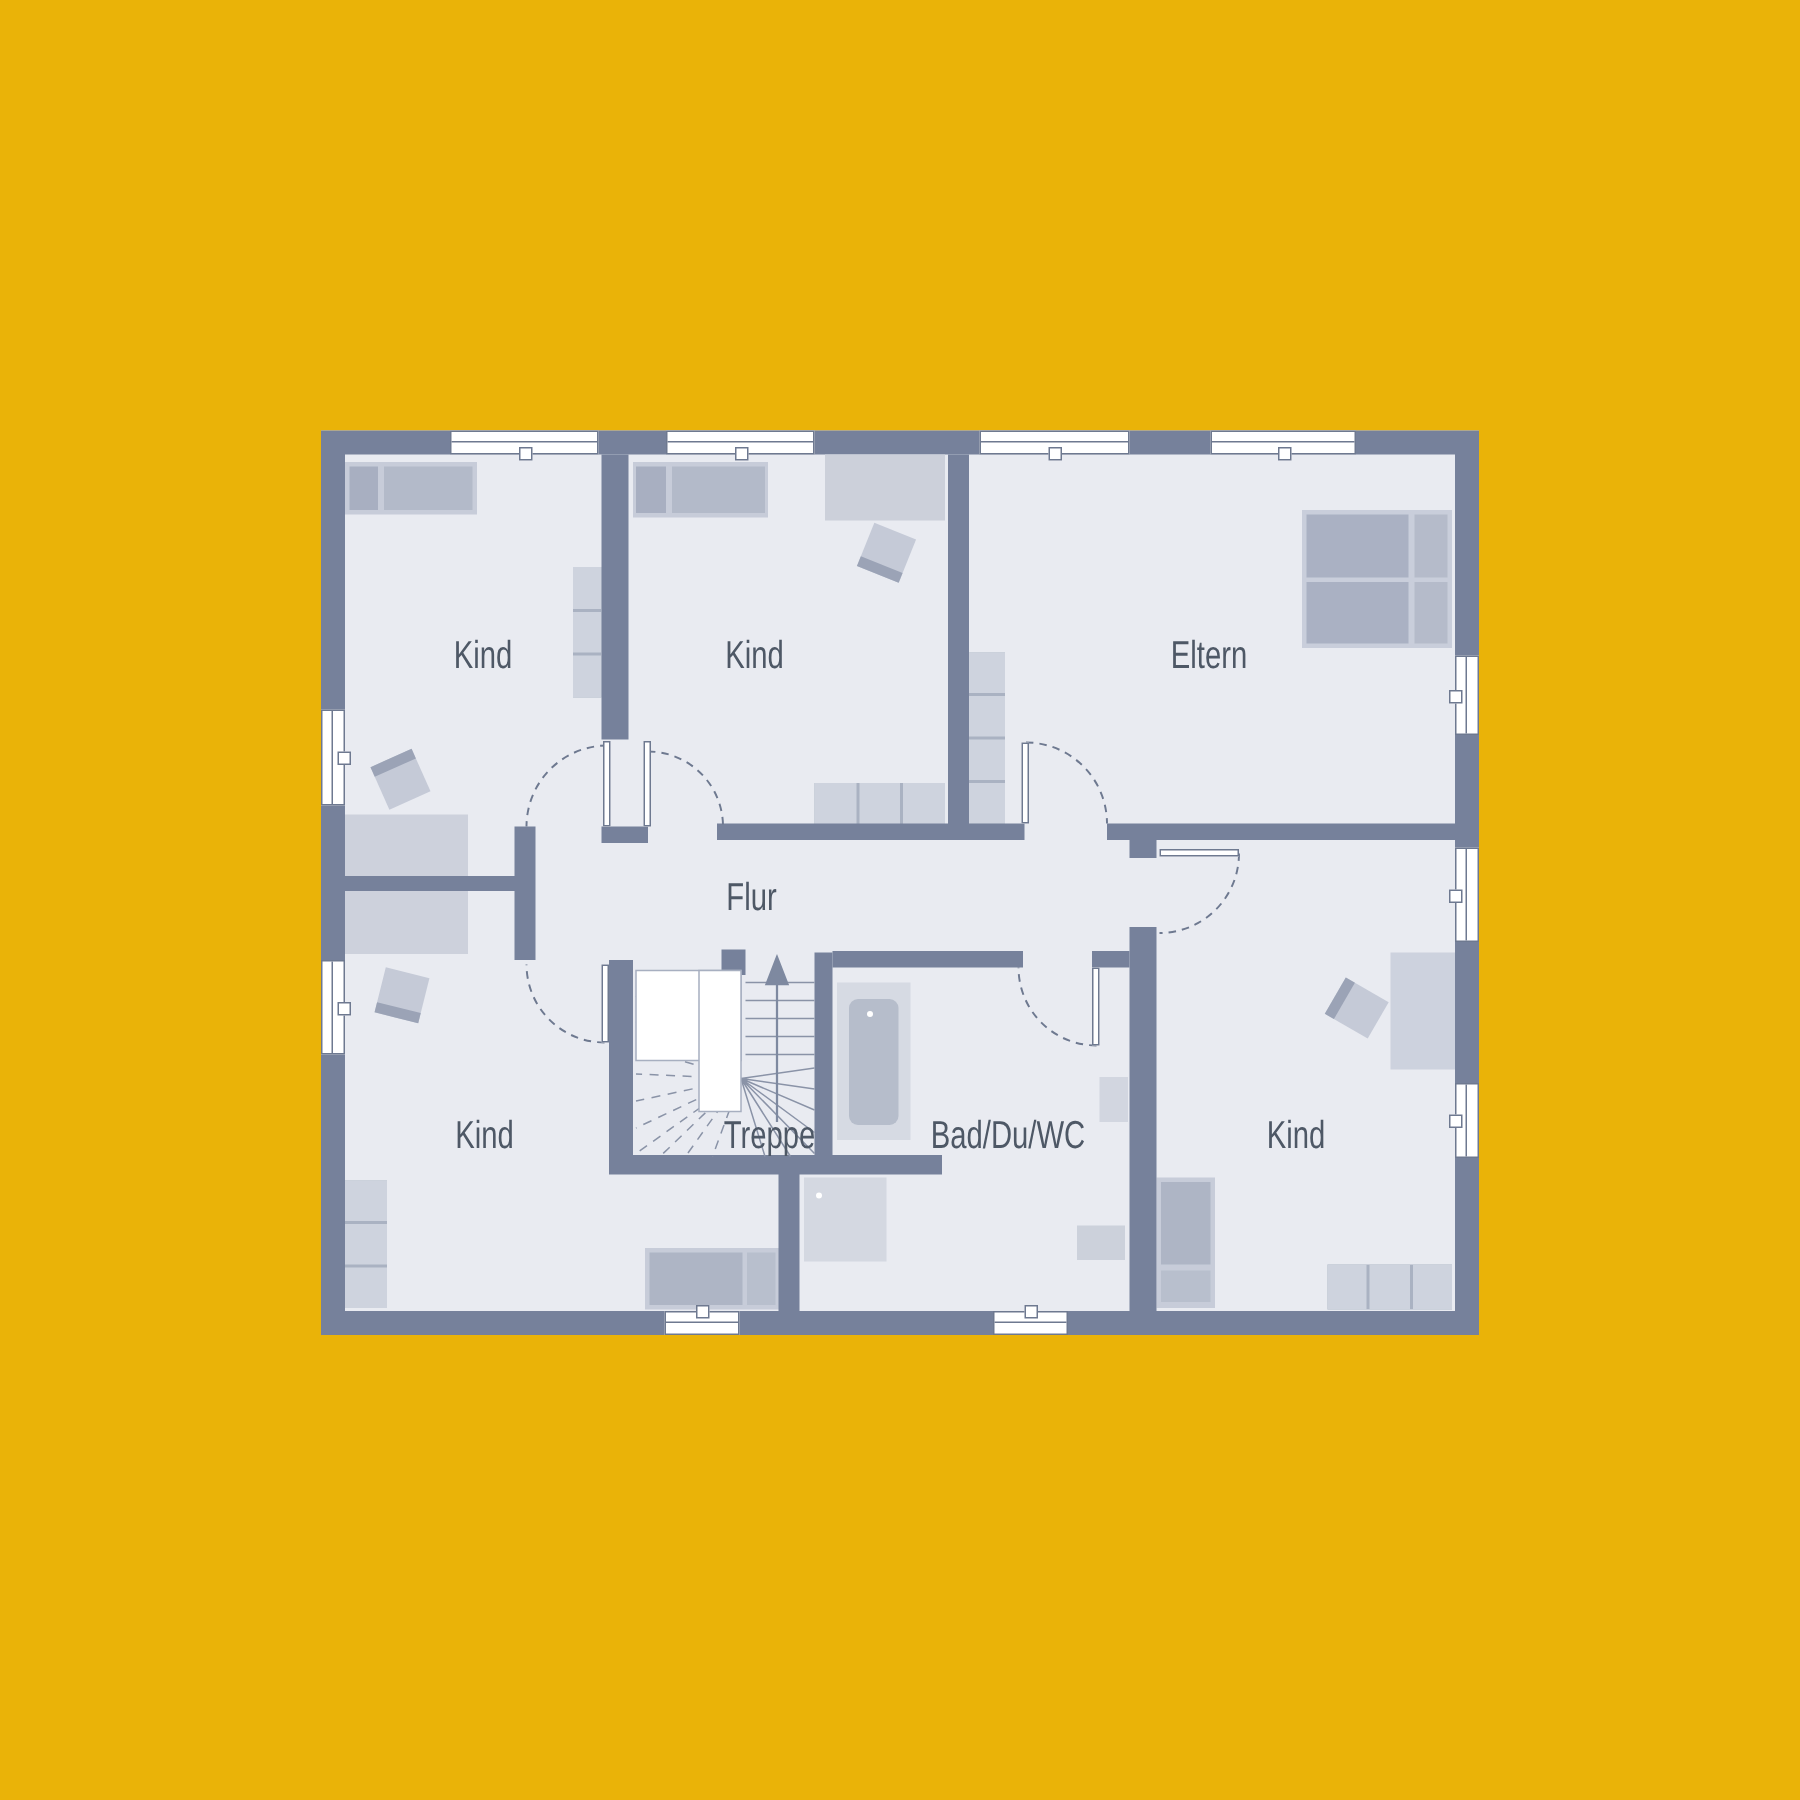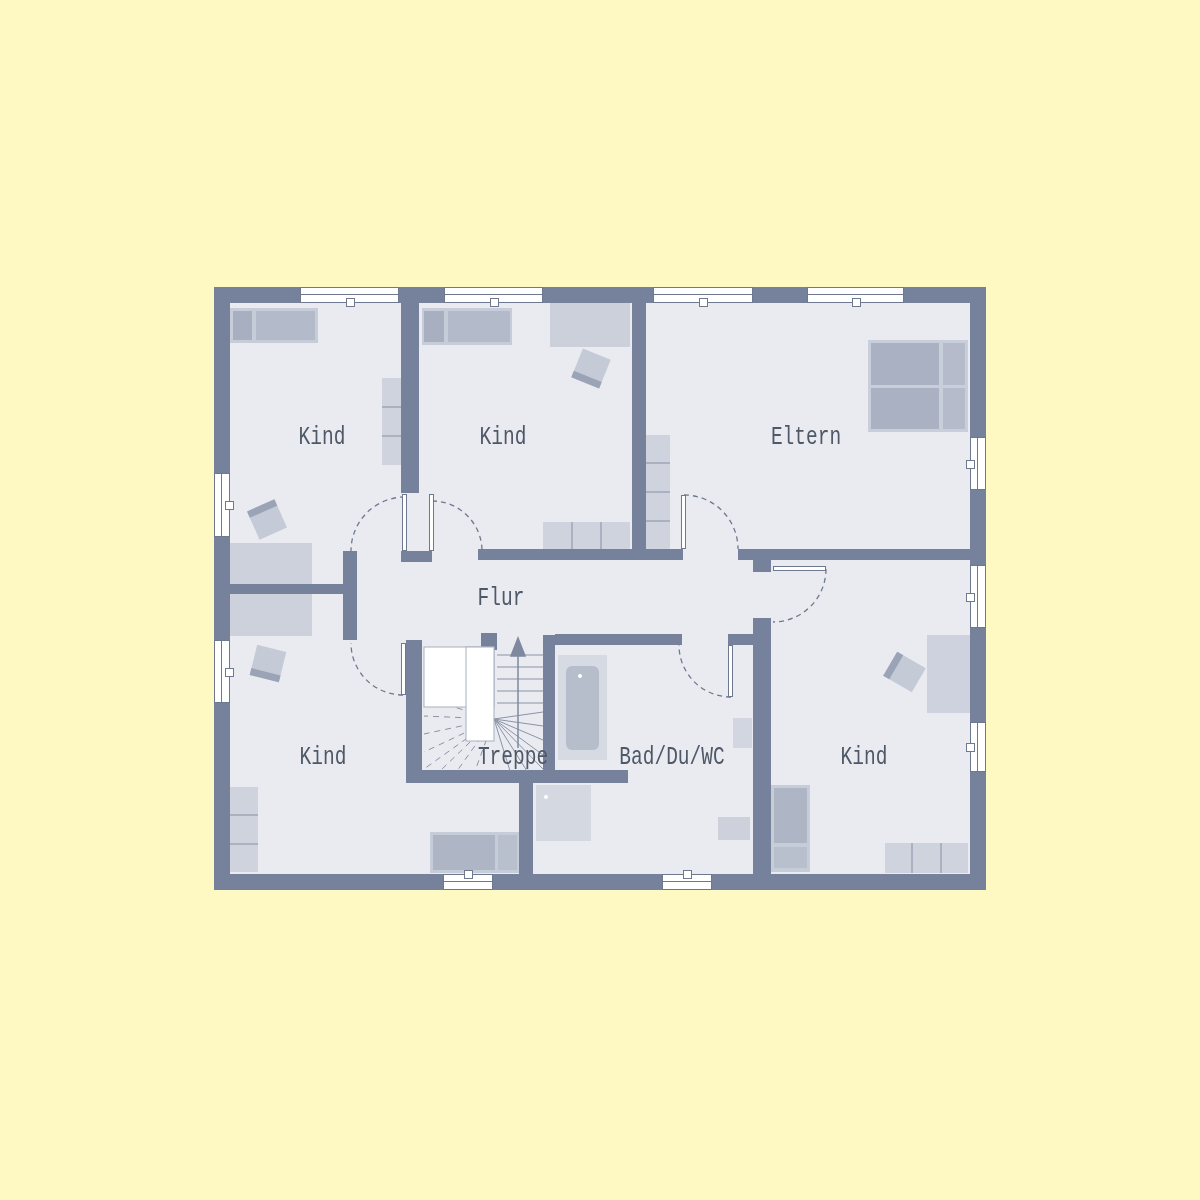--- a/index.html
+++ b/index.html
@@ -1,17 +1,17 @@
 <!DOCTYPE html>
 <html><head>
 <meta charset="utf-8">
 <style>
   html,body{margin:0;padding:0;background:#ffffff;}
-  .canvas{position:relative;width:1200px;height:1200px;background:#fef9c3;overflow:hidden;
-          font-family:Liberation Mono, monospace;}
+  .canvas{position:relative;width:1200px;height:1200px;background:#eab308;overflow:hidden;
+          font-family:Liberation Sans, sans-serif;}
   .floor{position:absolute;left:214px;top:287px;width:740px;height:571px;
          background:#e9ebf1;border:16px solid #76819b;}
   .wall{position:absolute;background:#76819b;}
   .furn{position:absolute;}
   .win{position:absolute;background:#ffffff;border:1px solid #6e7990;box-sizing:border-box;}
   .win::before{content:"";position:absolute;background:#6e7990;}
   .win-h::before{left:0;right:0;top:50%;height:1px;margin-top:-1px;}
   .win-v::before{top:0;bottom:0;left:50%;width:1px;margin-left:-1px;}
   .win::after{content:"";position:absolute;width:7px;height:7px;background:#ffffff;border:1px solid #6e7990;}
   .tick-bottom::after{left:50%;margin-left:-4px;bottom:-5px;}

